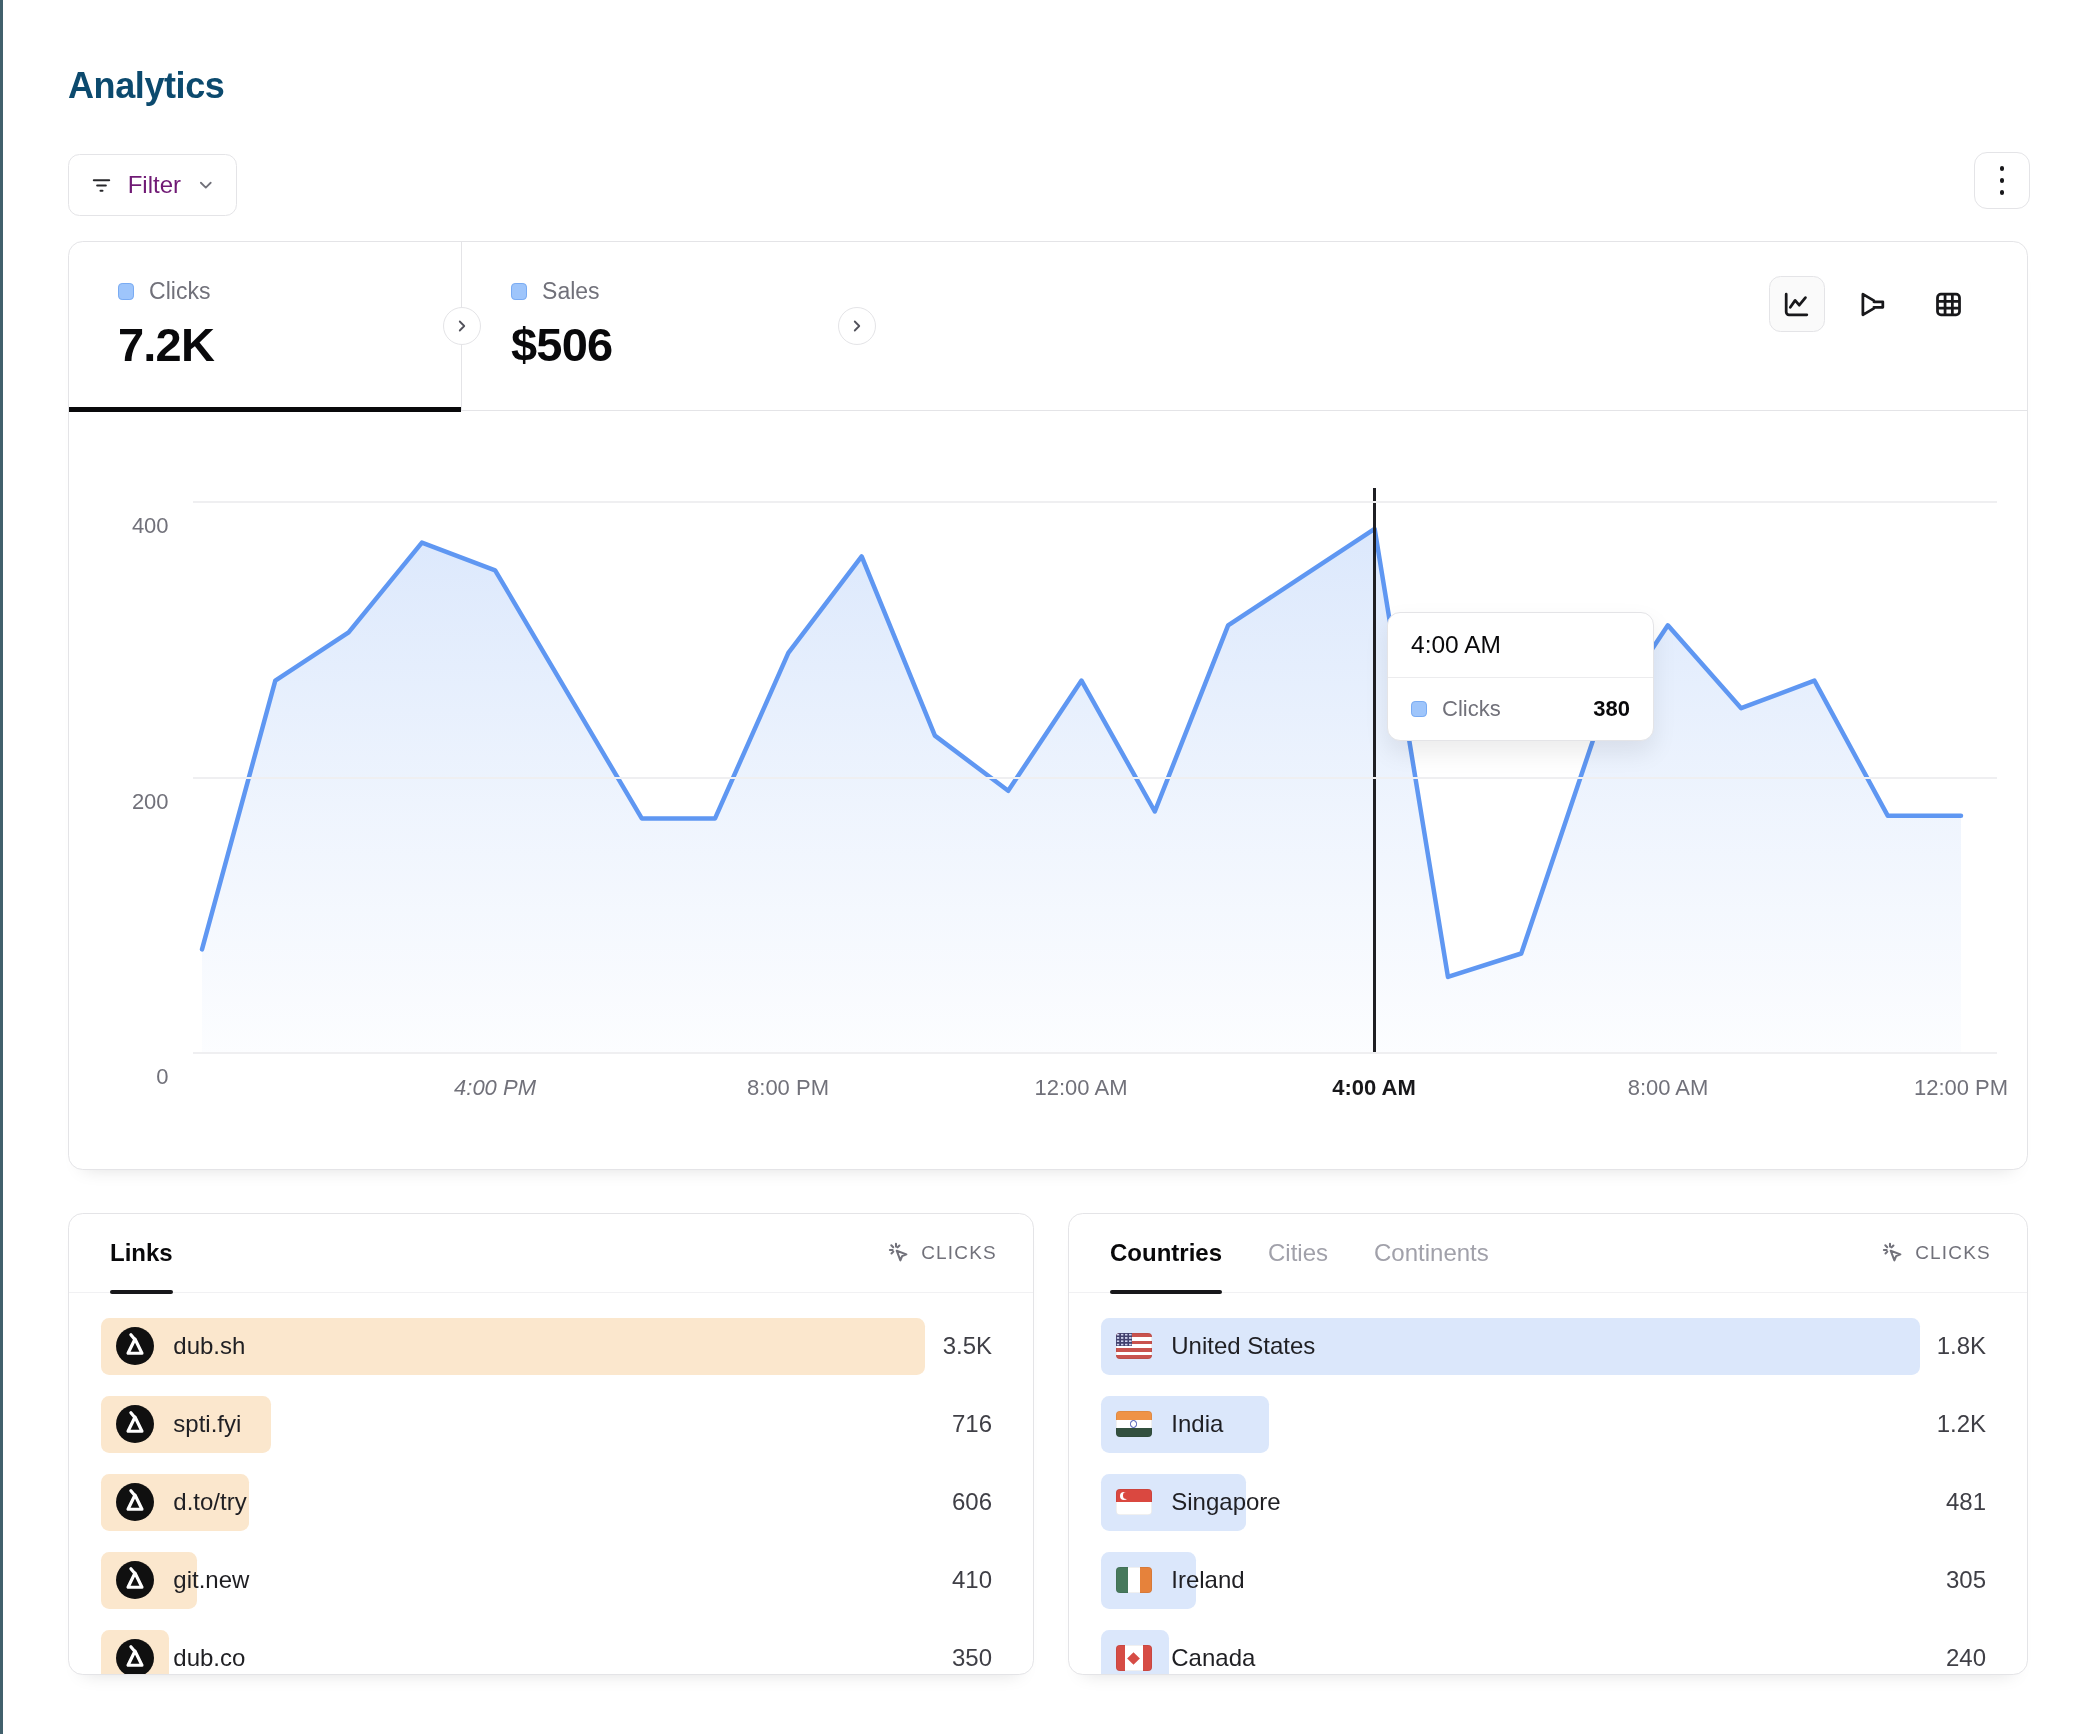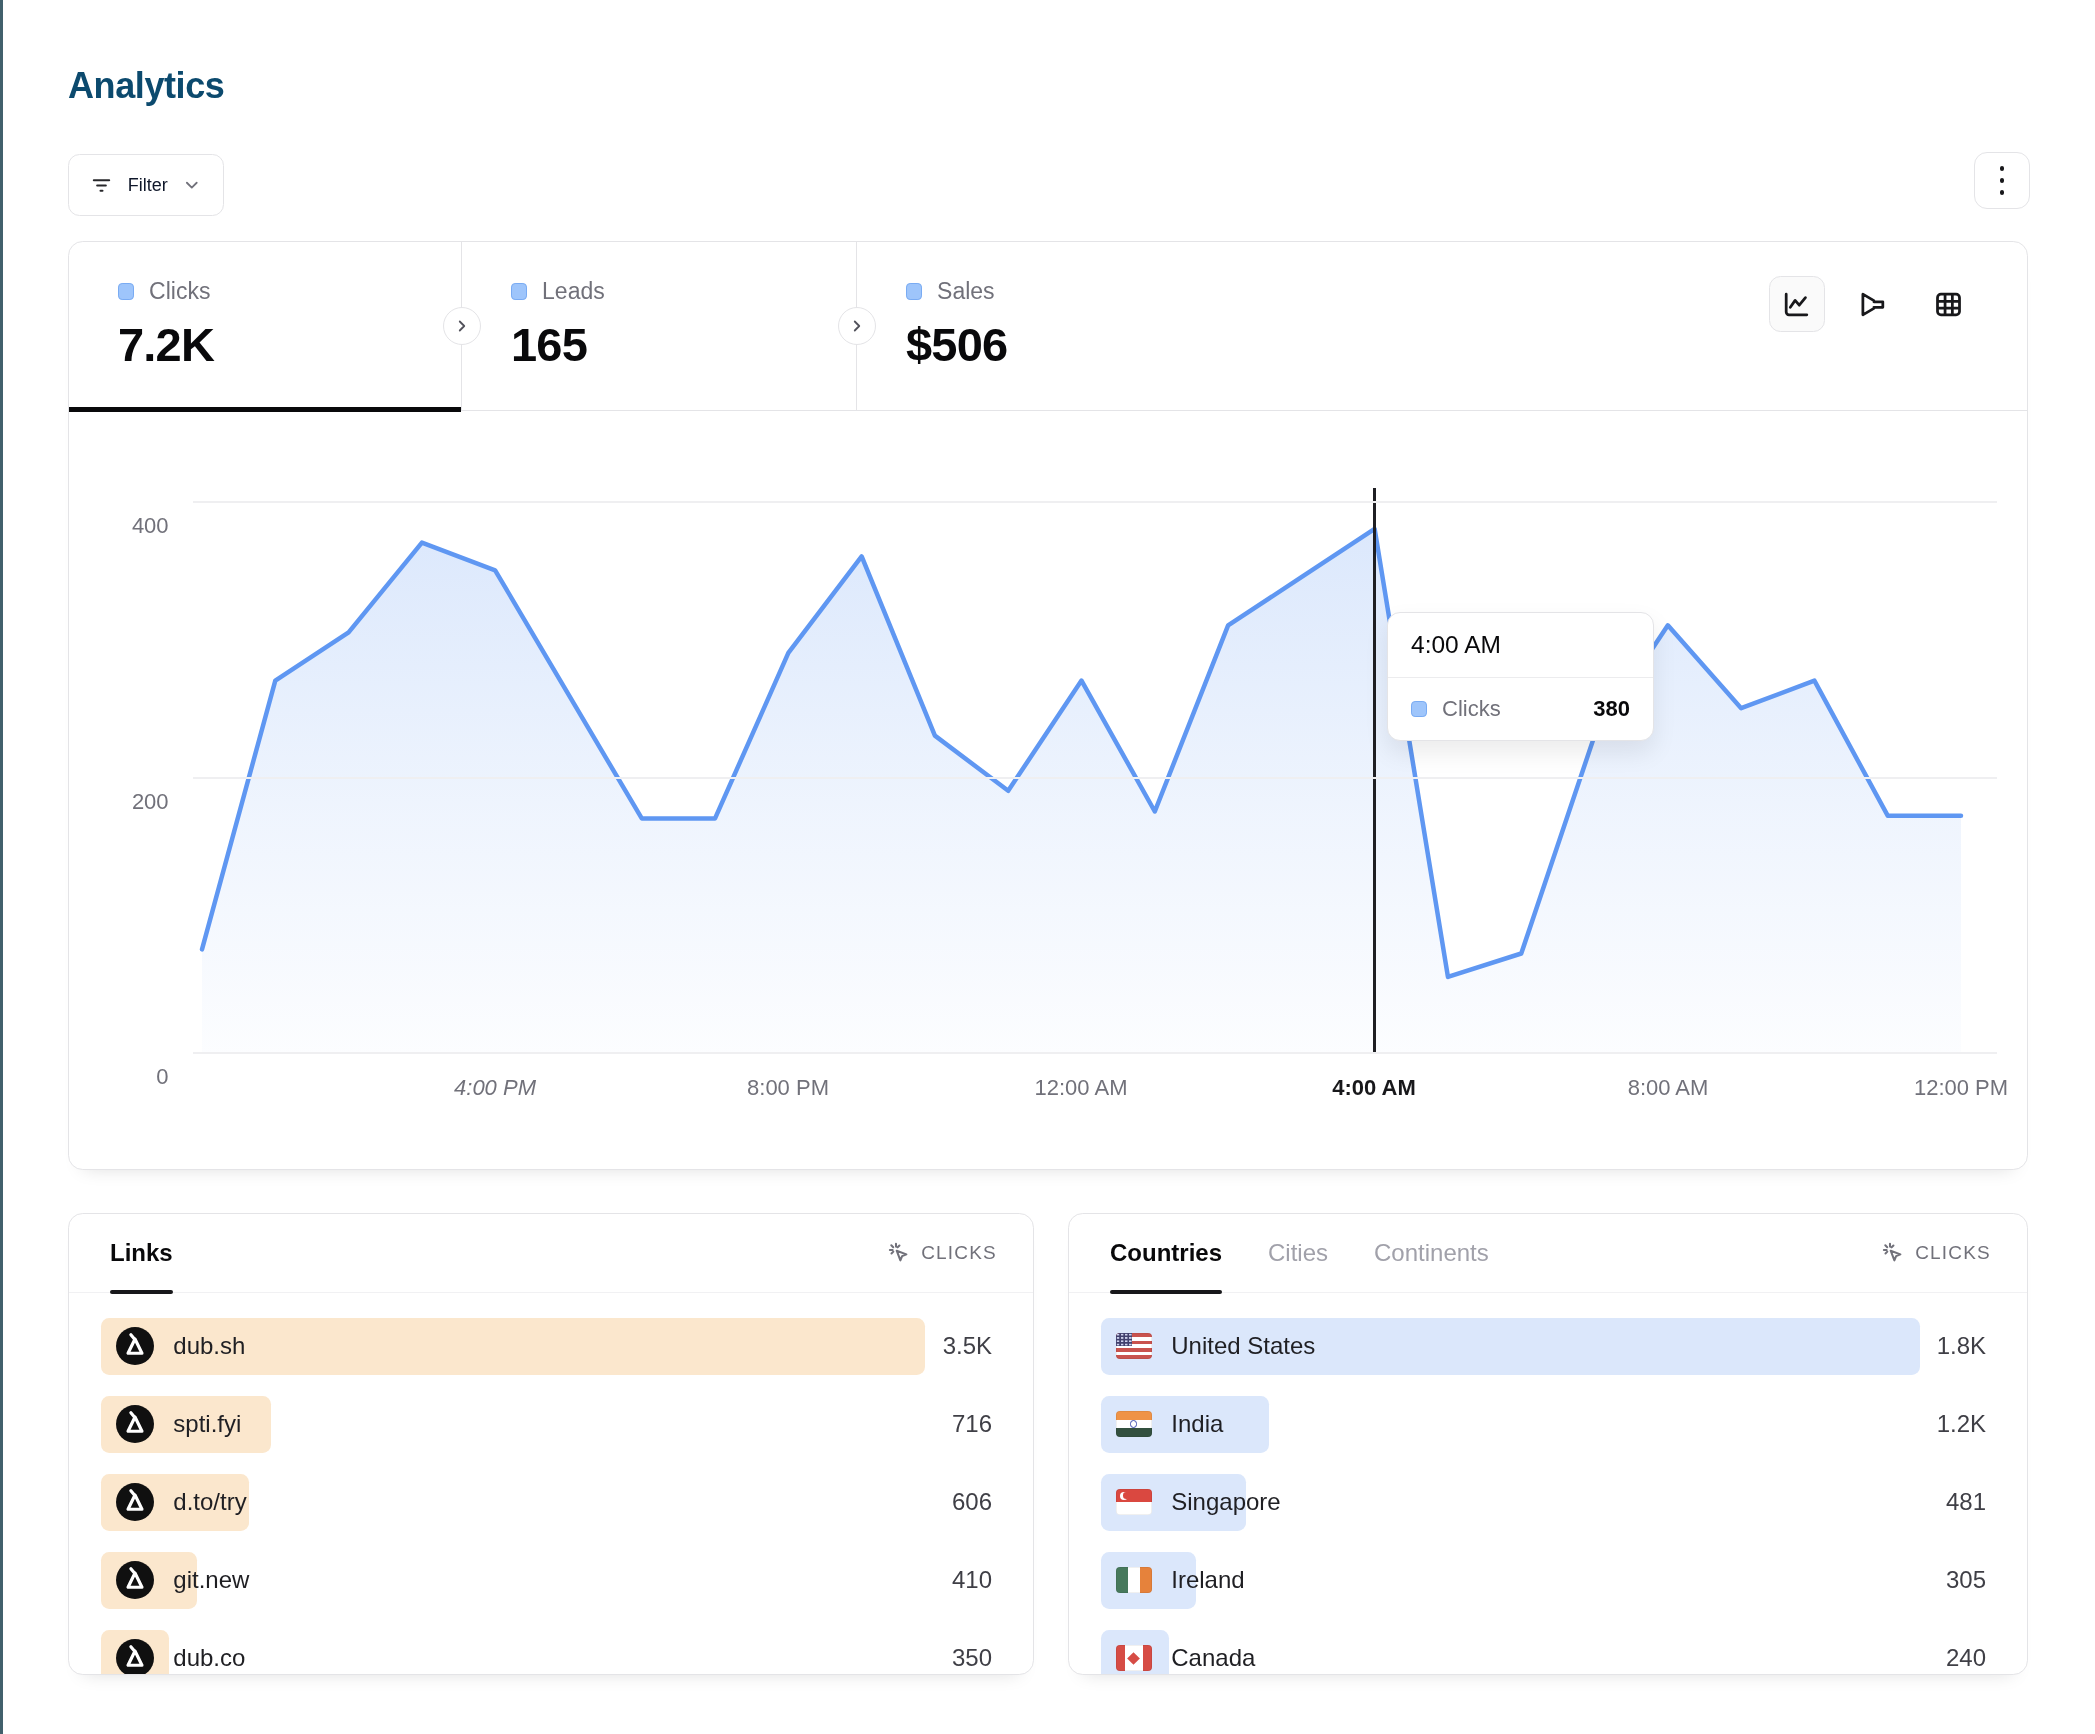--- a/index.html
+++ b/index.html
@@ -8,21 +8,21 @@
     font-family:"Liberation Sans", sans-serif;color:#18181b;overflow:hidden;
   }
   .edge-strip{position:absolute;left:0;top:0;width:3.3px;height:1735px;background:#41606c;}
 
   
   .page-title{position:absolute;left:68px;top:65px;font-size:36px;font-weight:700;letter-spacing:-0.4px;color:#0c4a6e;}
   .controls{position:absolute;left:68px;top:154px;display:flex;gap:21px;}
   .btn{
     height:62px;background:#fff;border:1.6px solid #e4e4e7;border-radius:11.5px;
     display:flex;align-items:center;gap:14.7px;padding:0 21px;box-sizing:border-box;
-    font-size:18px;color:#0f172a;font-weight:500;
+    font-size:24px;color:#701a75;font-weight:500;
   }
   .btn svg{flex:none;}
   .btn .chev{color:#71717a;}
   .btn-date{width:322px;}
   .btn-date .grow{flex:1;}
   .kebab-btn{
     position:absolute;right:66px;top:152px;width:56px;height:57px;border:1.6px solid #e4e4e7;border-radius:13px;
     background:#fff;display:flex;flex-direction:column;align-items:center;justify-content:center;gap:7.4px;box-sizing:border-box;
   }
   .kebab-btn i{width:4.9px;height:4.9px;border-radius:50%;background:#18181b;}
@@ -128,27 +128,20 @@
 </div>
 
 <div class="main-card">
   <div class="stats-row" id="stat-tabs">
       <div class="stat-tab active b-right" style="width: 393px;">
         <div class="lbl-row">
           <span class="sq"></span>
           <span class="stat-label">Clicks</span>
         </div>
         <div class="stat-value">7.2K</div>
-      </div>
-      <div class="stat-tab b-right" style="width: 395px;">
-        <div class="lbl-row">
-          <span class="sq"></span>
-          <span class="stat-label">Leads</span>
-        </div>
-        <div class="stat-value">165</div>
       </div>
       <div class="stat-tab" style="width: auto; flex: 1 1 0%;">
         <div class="lbl-row">
           <span class="sq"></span>
           <span class="stat-label">Sales</span>
         </div>
         <div class="stat-value">$506</div>
       </div>
       <div class="tab-sep-btn" style="left: 374px; top: 65px;">
         <svg width="18" height="18" viewBox="0 0 24 24" fill="none" stroke="currentColor" stroke-width="2.4" stroke-linecap="round" stroke-linejoin="round">

